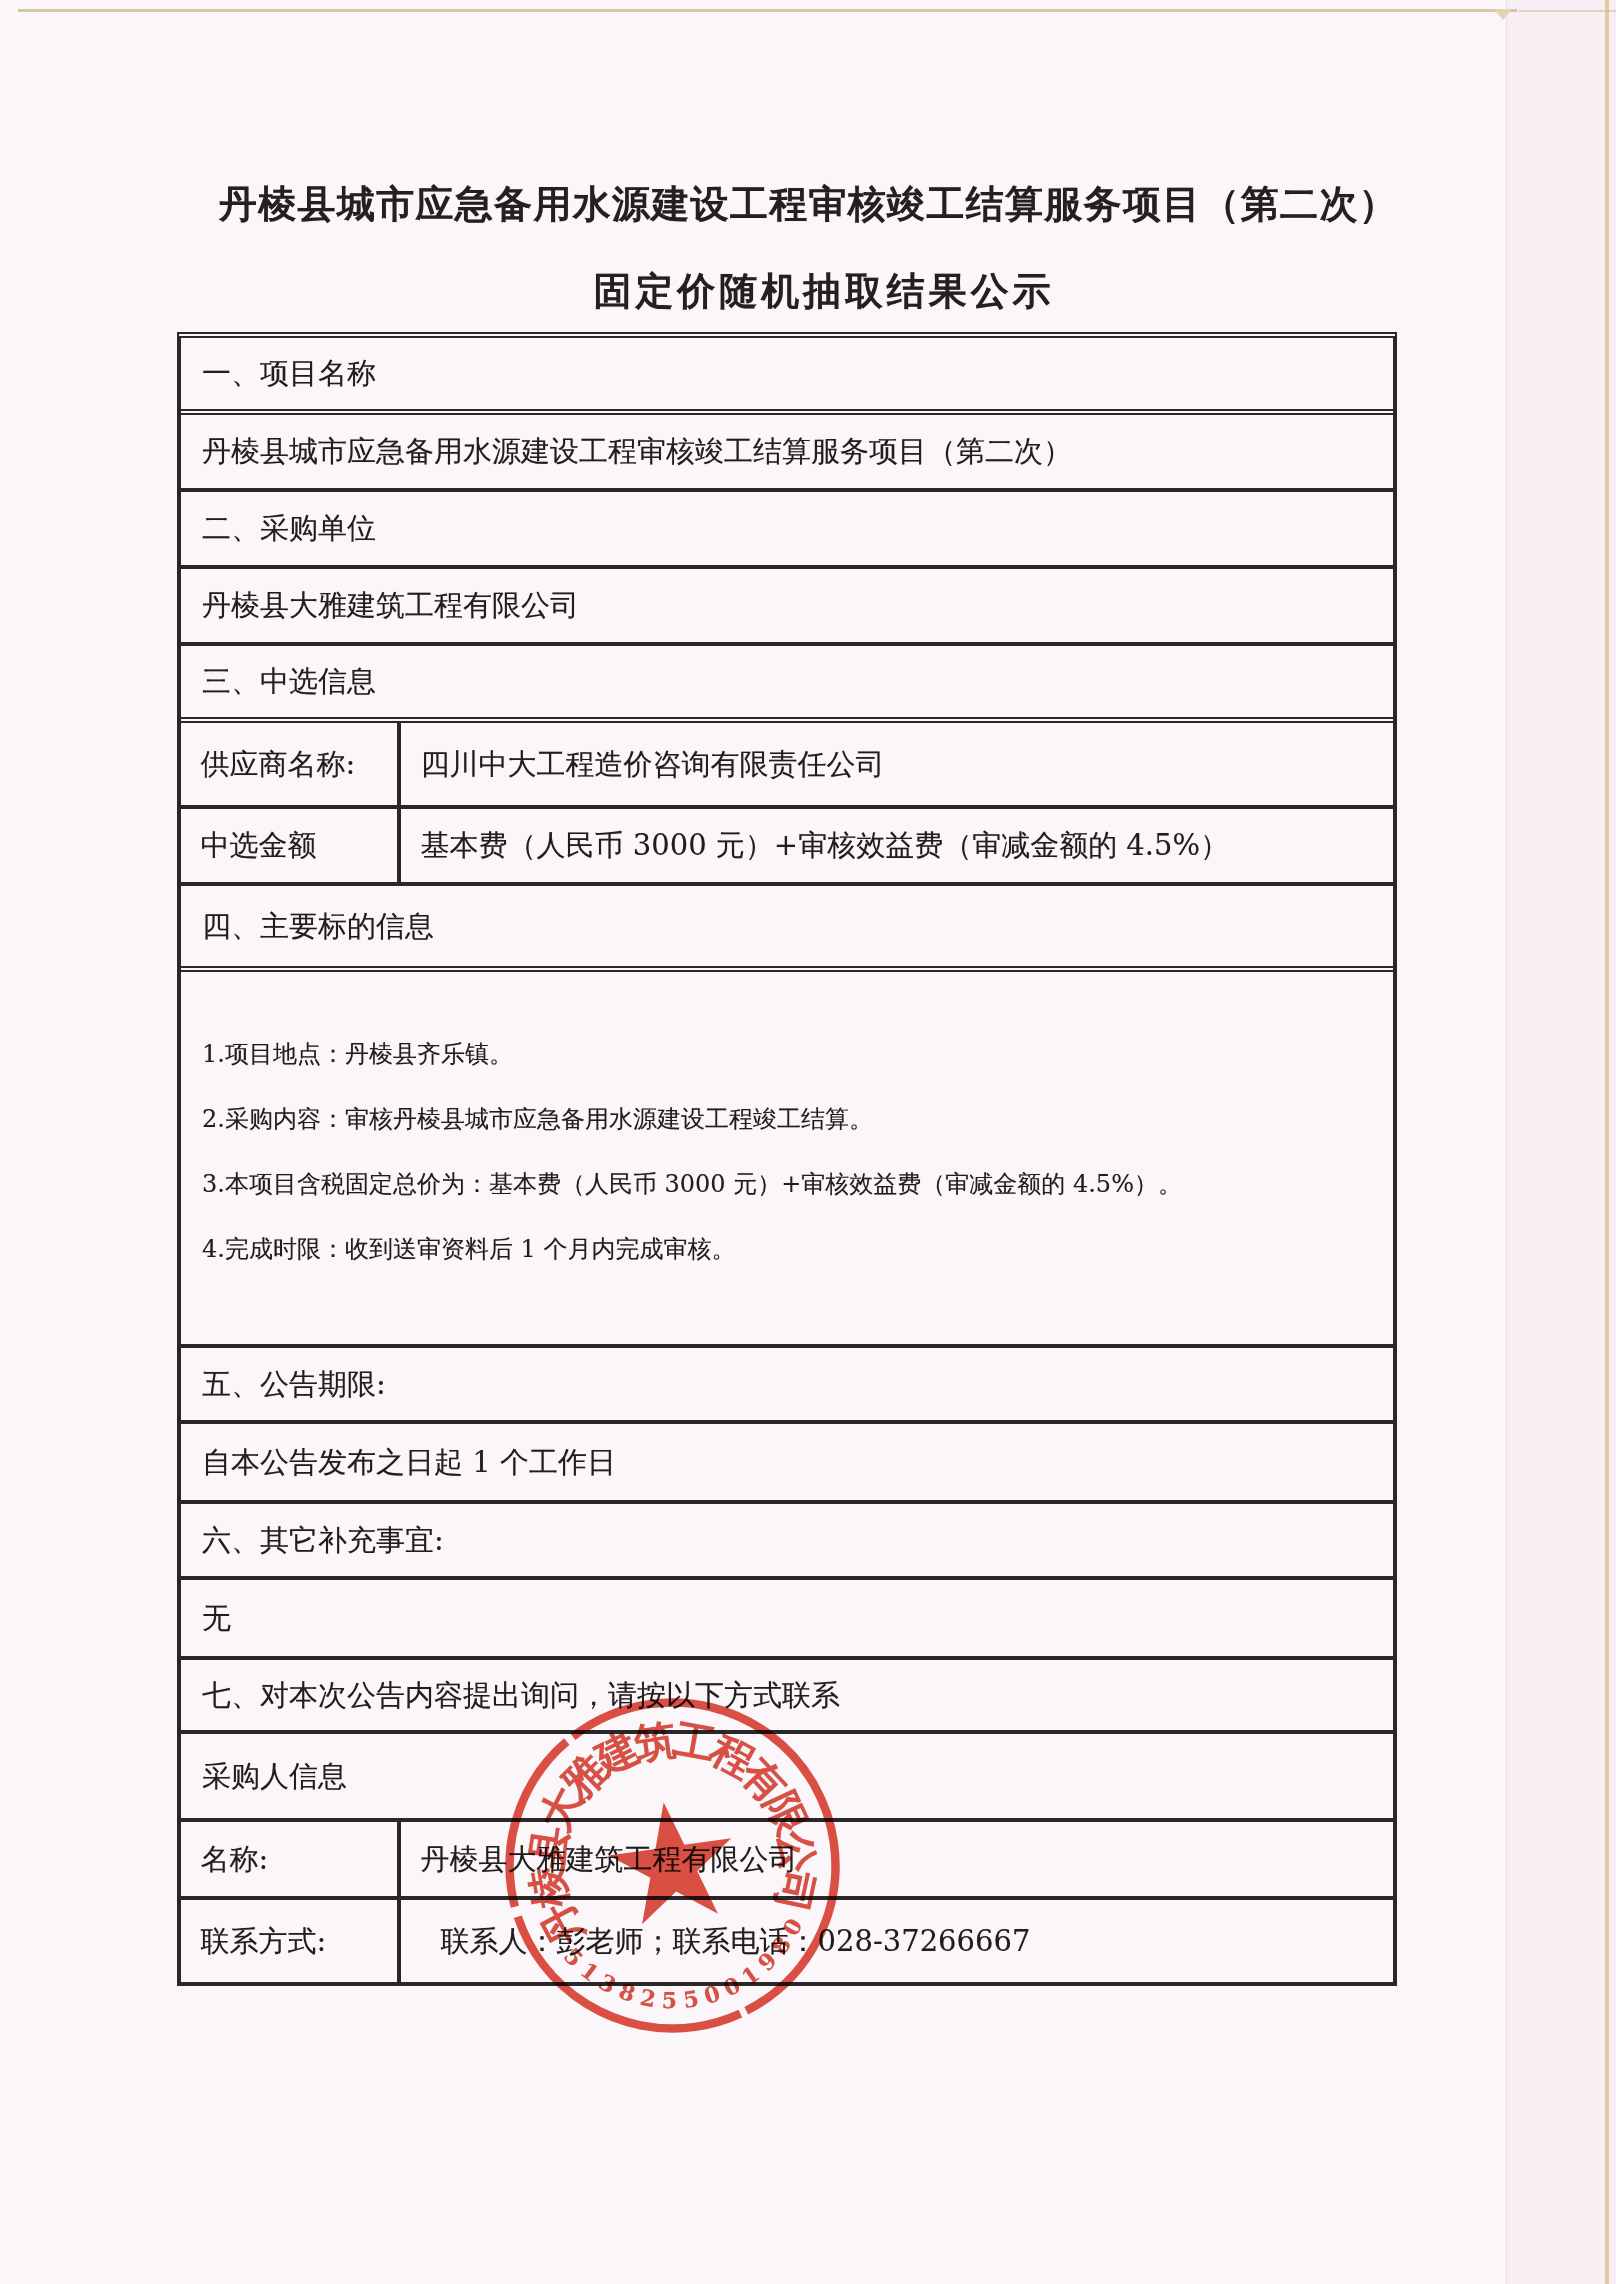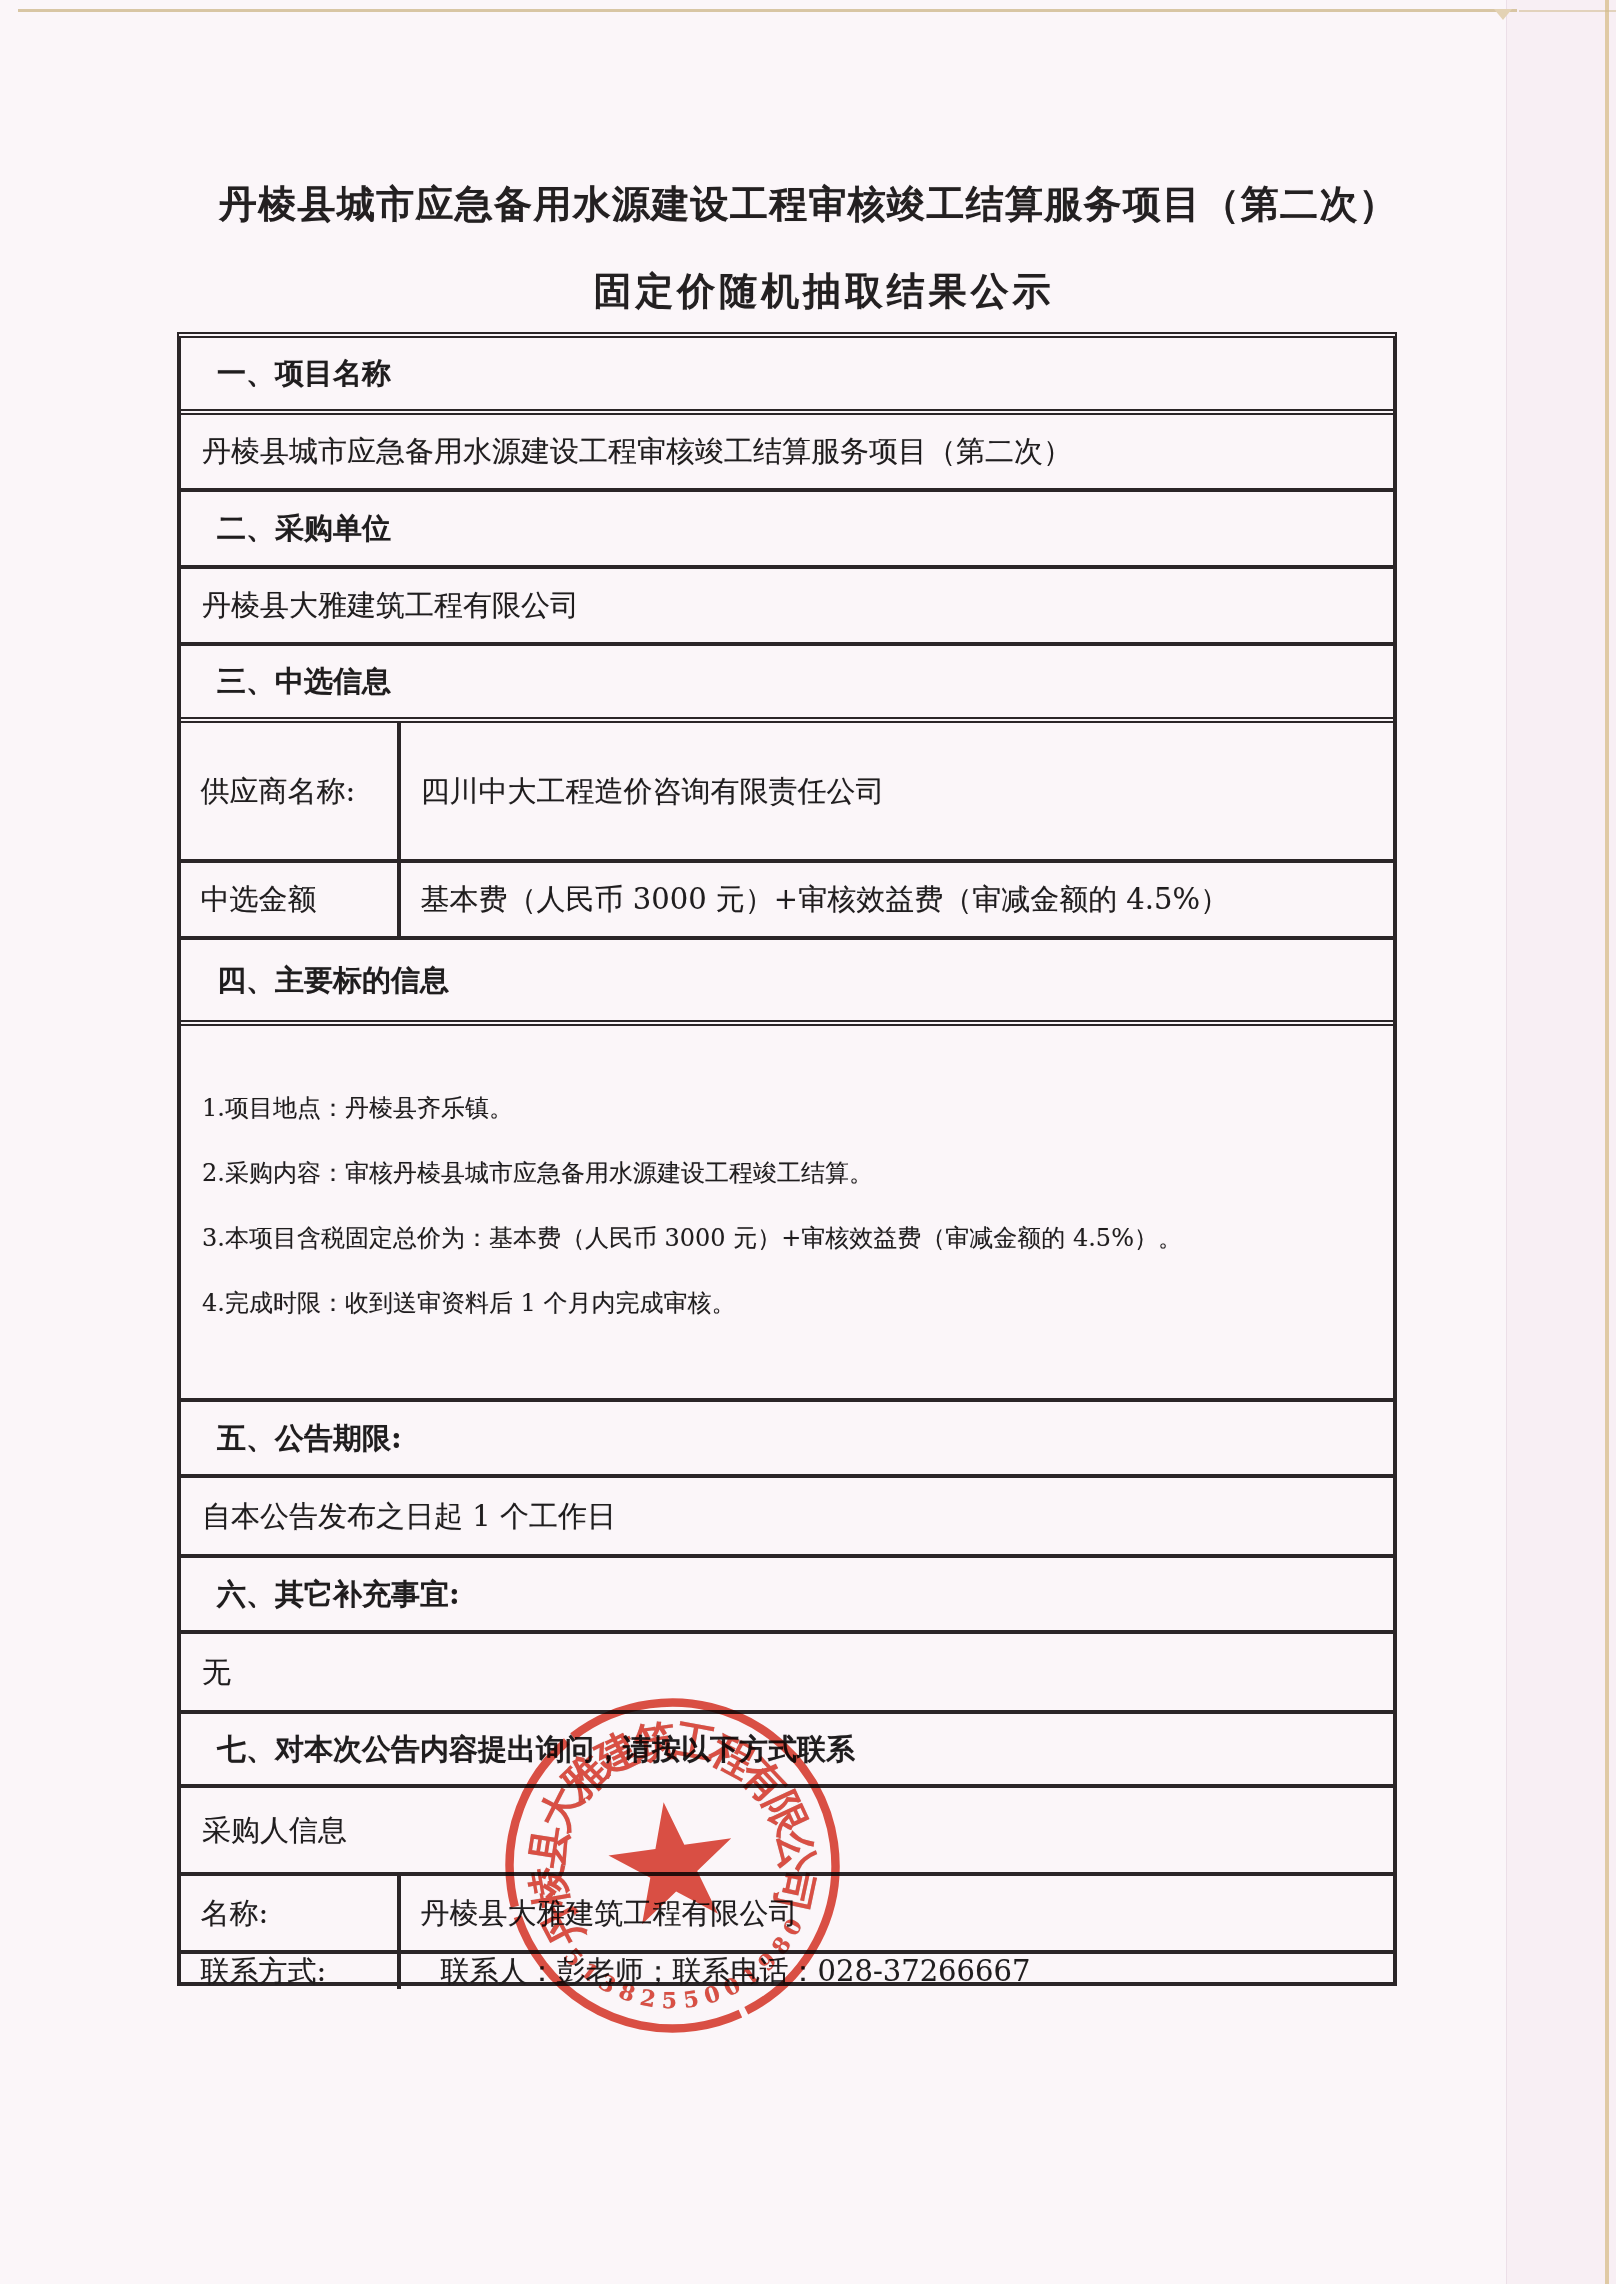--- a/index.html
+++ b/index.html
@@ -37,21 +37,21 @@
   .doc-table{
     position:absolute;left:177px;top:332px;width:1220px;height:1654px;
     border:4.6px solid var(--line);
     border-top:6.5px double var(--line);
     display:flex;flex-direction:column;
     font-size:29px;line-height:35px;
   }
   .tr{display:flex;align-items:stretch;border-bottom:4.6px solid var(--line);flex:0 0 auto;}
   .tr.dbl{border-bottom:6.5px double var(--line);}
   .tr:last-child{border-bottom:none;flex:1 1 auto;gap:20px;}
-  .th-full{display:flex;align-items:center;width:100%;padding-left:36px;font-weight:700;}
+  .th-full{display:flex;align-items:center;width:100%;padding-left:21px;font-weight:400;}
   .td-full{display:flex;align-items:center;width:100%;padding-left:21px;}
   .cell-label{width:220px;flex:0 0 220px;border-right:4.6px solid var(--line);
     display:flex;align-items:center;padding-left:19.6px;}
   .cell-value{flex:1;display:flex;align-items:center;padding-left:19.6px;}
   .block{display:block;padding:65px 39px 0 21px;font-size:24px;}
   .block .bline{margin-bottom:31px;line-height:34px;}
   
   .stamp{position:absolute;left:490px;top:1683px;width:365px;height:365px;
     mix-blend-mode:multiply;opacity:.88;pointer-events:none;}
   .stamp svg{width:100%;height:100%;}
@@ -86,21 +86,21 @@
     <div class="tr" style="height:77px">
       <div class="th-full">二、采购单位</div>
     </div>
     <div class="tr" style="height:77px">
       <div class="td-full">丹棱县大雅建筑工程有限公司</div>
     </div>
 
     <div class="tr dbl" style="height:77px">
       <div class="th-full">三、中选信息</div>
     </div>
-    <div class="tr" style="height:140px">
+    <div class="tr" style="height:86px">
       <div class="cell-label">供应商名称:</div>
       <div class="cell-value">四川中大工程造价咨询有限责任公司</div>
     </div>
     <div class="tr" style="height:77px">
       <div class="cell-label">中选金额</div>
       <div class="cell-value">基本费（人民币 3000 元）+审核效益费（审减金额的 4.5%）</div>
     </div>
 
     <div class="tr dbl" style="height:86px">
       <div class="th-full">四、主要标的信息</div>

